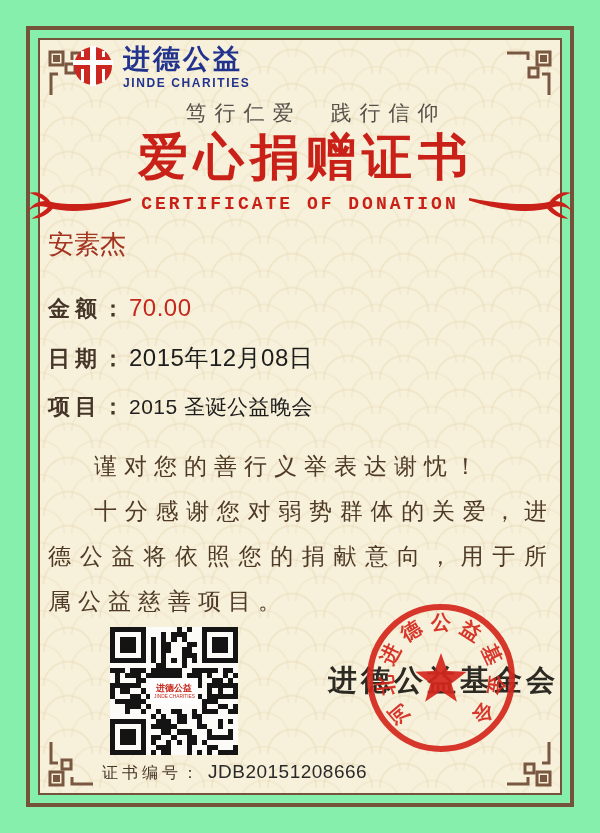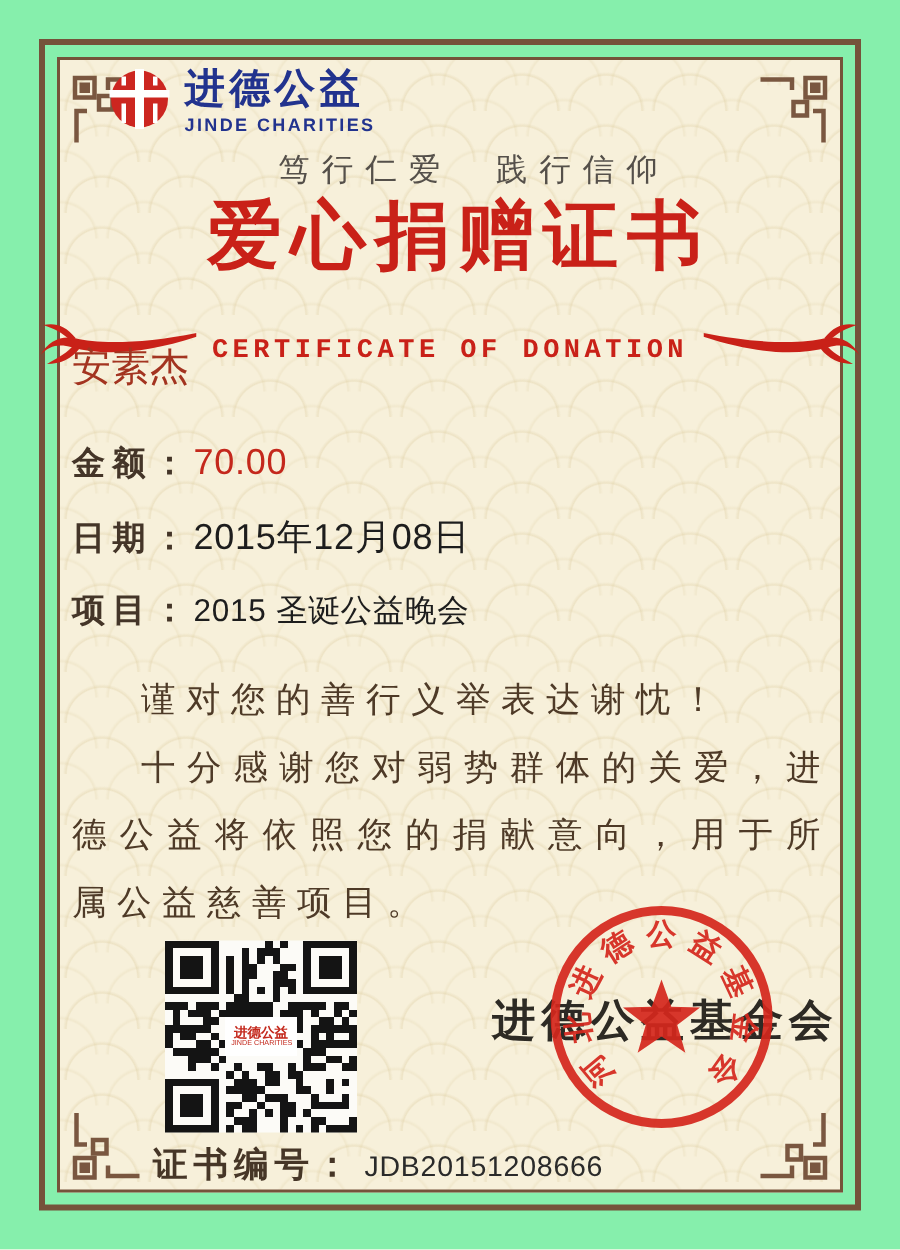--- a/index.html
+++ b/index.html
@@ -34,21 +34,21 @@
             font-family:"Liberation Serif","DejaVu Serif",serif; line-height:1.1; }
   .logo-en{ font-size:12px; font-weight:bold; color:#22338e; letter-spacing:1.6px; margin-top:1px; }
 
   .tagline{ position:absolute; left:0; right:0; top:99px; text-align:center;
             font-family:"Liberation Serif","DejaVu Serif",serif;
             font-size:21px; letter-spacing:8px; color:#55504a;padding-left:32px; }
   .title{ position:absolute; left:0; right:0; top:124px; text-align:center;
           font-family:"Liberation Serif","DejaVu Serif",serif;
           font-size:50px; font-weight:600; letter-spacing:6px; color:#c92118;padding-left:12px; }
   .subtitle-row{ position:absolute; left:0; right:0; top:188px;
-                 display:flex; align-items:flex-end; justify-content:center; gap:10px;margin-top:24px; }
+                 display:flex; align-items:center; justify-content:center; gap:10px; }
   .flourish{ width:104px; height:32px; }
   .flourish.flip{ transform:scaleX(-1); }
   .subtitle{ font-family:"Liberation Mono","DejaVu Sans Mono",monospace;
              font-size:18px; font-weight:bold; letter-spacing:3px; color:#c92118; }
 
   .name{ position:absolute; left:48px; top:227px; font-size:26px; color:#a33420; font-weight:400; }
 
   .fields{ position:absolute; left:36px; top:294px;margin-left:12px; }
   .field-row{ display:flex; align-items:baseline; margin-bottom:18px; }
   .field-label{ font-family:"Liberation Serif","DejaVu Serif",serif;
@@ -72,21 +72,21 @@
   .qr-center-cn{ font-size:9px; font-weight:bold; color:#c4281c; letter-spacing:0; }
   .qr-center-en{ font-size:6px; color:#c4281c; transform:scale(.8); white-space:nowrap; }
 
   .signature{ position:absolute; left:328px; top:661px;
               font-family:"Liberation Serif","DejaVu Serif",serif;
               font-size:29px; font-weight:600; letter-spacing:4px; color:#2d2a24; }
   .stamp{ position:absolute; left:362px; top:598px; width:158px; height:158px; opacity:.92; }
 
   .cert-line{ position:absolute; left:102px; top:761px; display:flex; align-items:baseline; gap:6px; }
   .cert-label{ font-family:"Liberation Serif","DejaVu Serif",serif;
-               font-size:23px; color:#463627; letter-spacing:4px; font-weight:700; }
+               font-size:16px; color:#463627; letter-spacing:4px; font-weight:400; }
   .cert-number{ font-size:19px; color:#2a2a2a; letter-spacing:0.5px; }
 </style>
 </head>
 <body>
 
 <div class="certificate">
 
   <div class="inner-frame"></div>
   <div class="outer-frame"></div>
 

